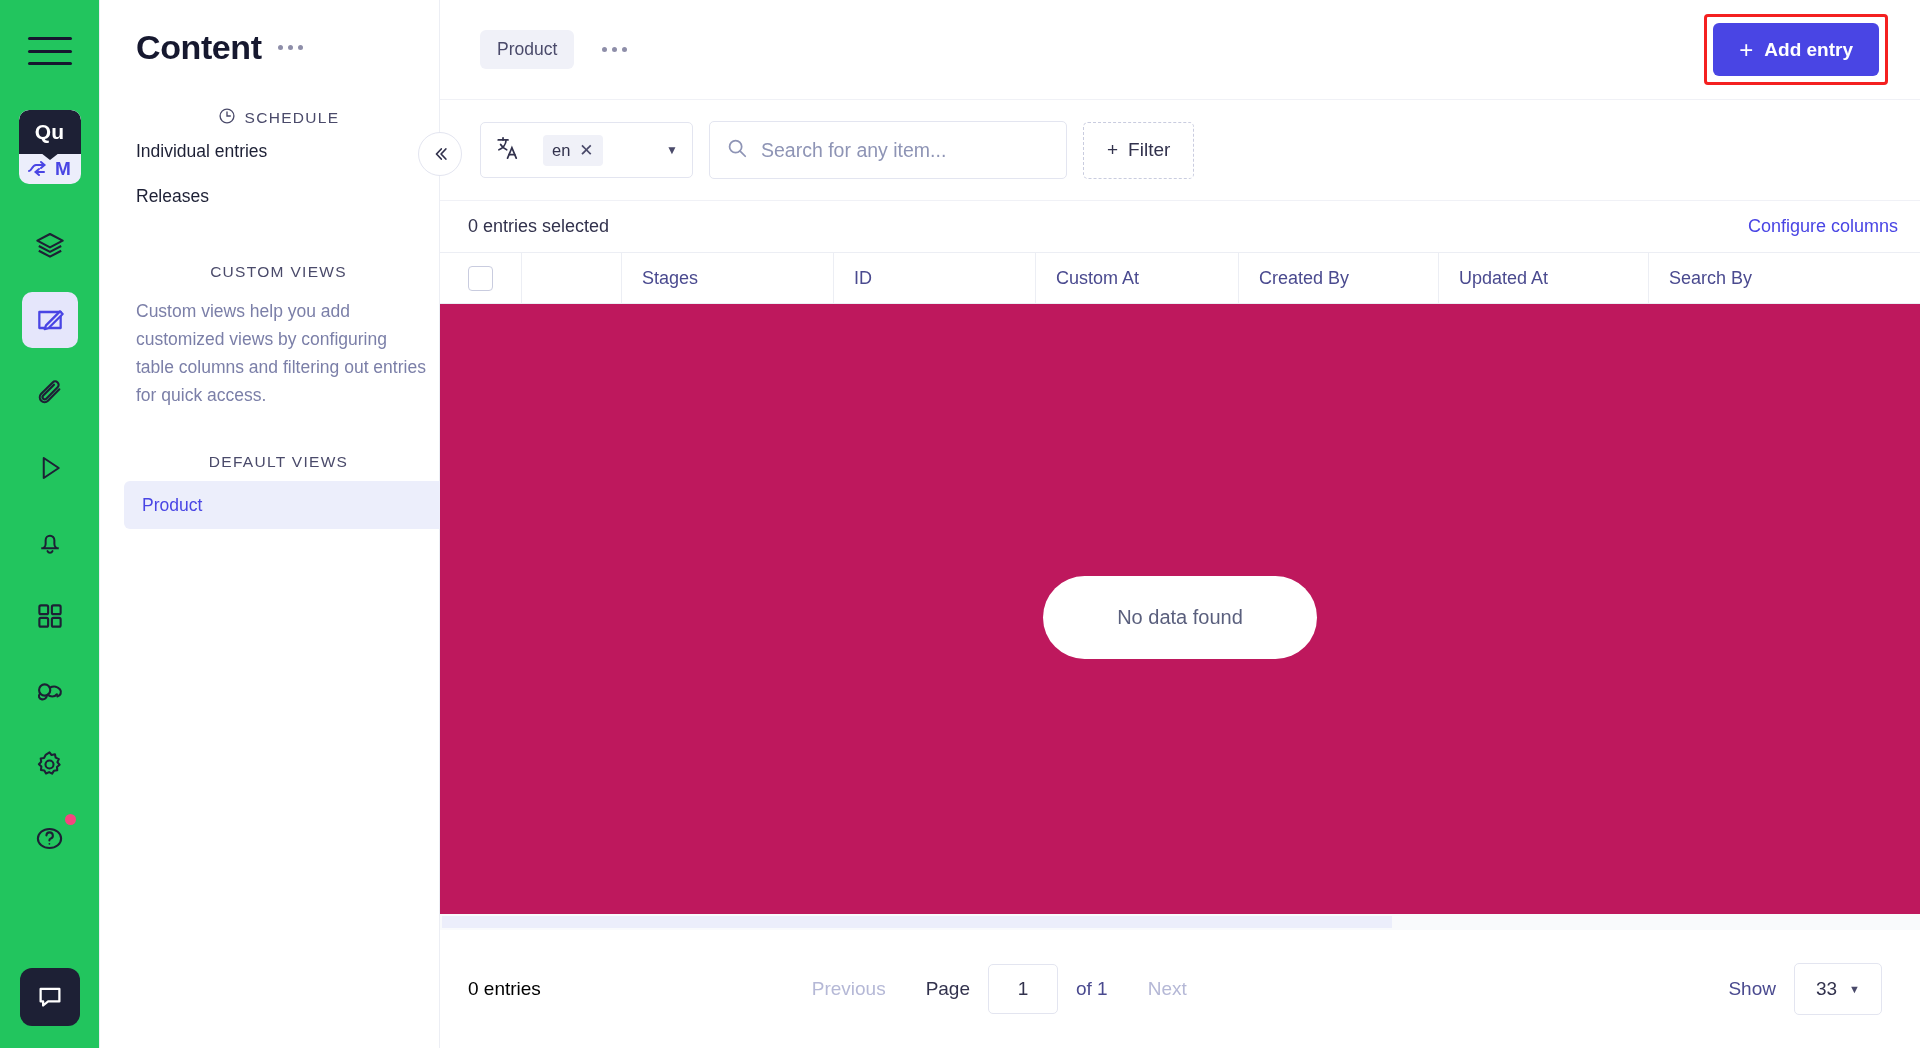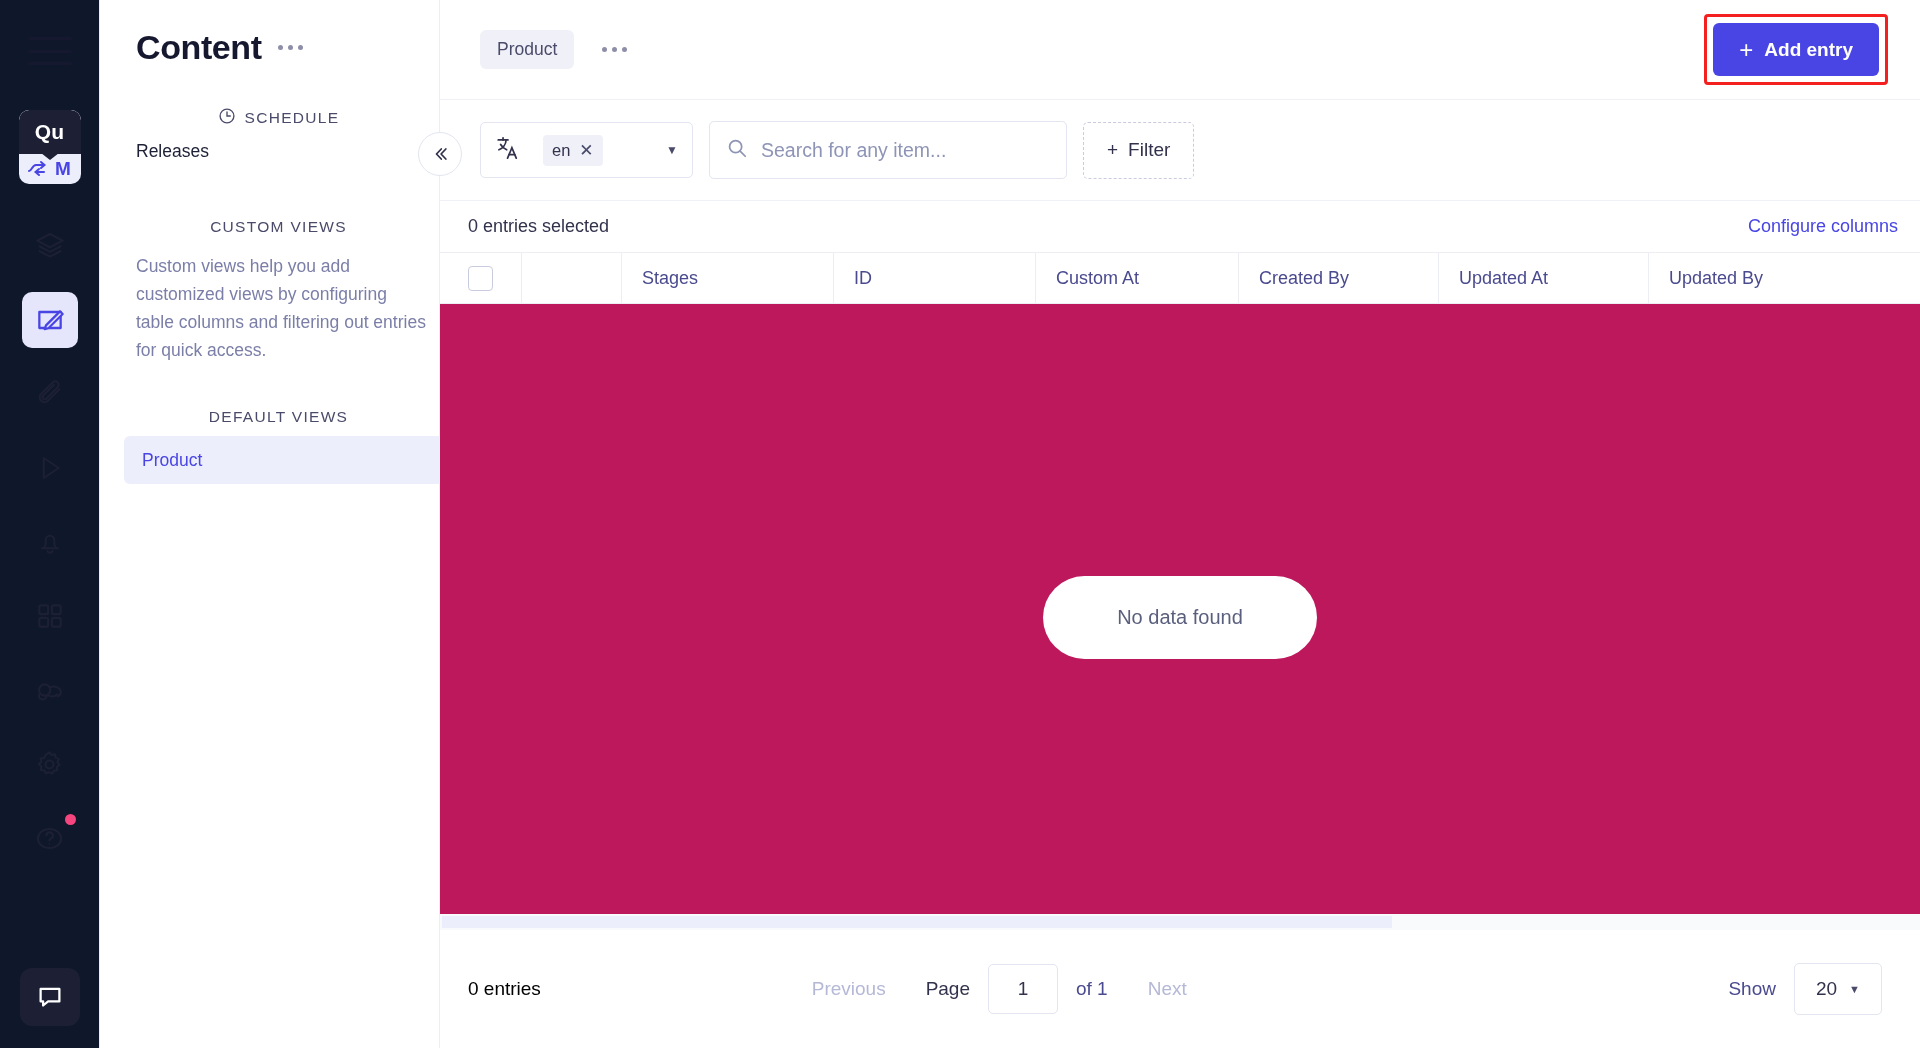--- a/index.html
+++ b/index.html
@@ -8,21 +8,21 @@
     font-family: "Liberation Sans", "DejaVu Sans", sans-serif;
     background: #ffffff;
     overflow: hidden;
   }
 
   .app { position: relative; width: 1920px; height: 1048px; display: flex; }
 
   
   .rail {
     width: 100px; height: 1048px;
-    background: #0f172a;
+    background: #22c55e;
     border-right: 1px solid #eceef4;
     display: flex; flex-direction: column; align-items: center;
     position: relative; flex: 0 0 100px;
   }
   .rail-hamburger {
     margin-top: 34px; width: 44px; height: 34px;
     display: flex; flex-direction: column; justify-content: space-between;
     padding: 3px 0; cursor: pointer;
   }
   .rail-hamburger i { display: block; height: 3px; background: #16182f; border-radius: 2px; }
@@ -380,20 +380,21 @@
     <div class="side-section">
       <span>
         <svg width="18" height="18" viewBox="0 0 24 24" fill="none" stroke="#4a4a6a" stroke-width="1.8" stroke-linecap="round">
           <circle cx="12" cy="12" r="9.2"></circle>
             <path d="M12 6.6 V12 h4.4"></path>
         </svg>
       </span>
       <span>SCHEDULE</span>
     </div>
 
+    <div class="side-link">Individual entries</div>
     <div class="side-link">Releases</div>
 
     <div class="side-section plain">
       <span>CUSTOM VIEWS</span>
     </div>
     <div class="side-desc">Custom views help you add customized views by configuring table columns and filtering out entries for quick access.</div>
 
     <div class="side-section plain">
       <span>DEFAULT VIEWS</span>
     </div>
@@ -468,21 +469,21 @@
       <div class="tbl-head">
         <div class="th cb">
           <div class="cbox"></div>
         </div>
         <div class="th narrow"></div>
         <div class="th w1">Stages</div>
         <div class="th w2">ID</div>
         <div class="th w3">Custom At</div>
         <div class="th w4">Created By</div>
         <div class="th w5">Updated At</div>
-        <div class="th w6">Updated By</div>
+        <div class="th w6">Search By</div>
       </div>
 
       <div class="tbl-body">
         <div class="nodata">No data found</div>
         <div class="hscroll">
           <div class="thumb"></div>
         </div>
       </div>
 
       <div class="pager">
@@ -492,20 +493,20 @@
           <div class="pg-group">
             <span class="pg-lbl">Page</span>
             <div class="pg-input">1</div>
             <span>of 1</span>
           </div>
           <span class="pg-dis">Next</span>
         </div>
         <div class="show-group">
           <span>Show</span>
           <div class="show-sel">
-            <span>20</span>
+            <span>33</span>
             <span class="tri">▼</span>
           </div>
         </div>
       </div>
     </div>
   </div>
 </div>
 
 </body></html>

